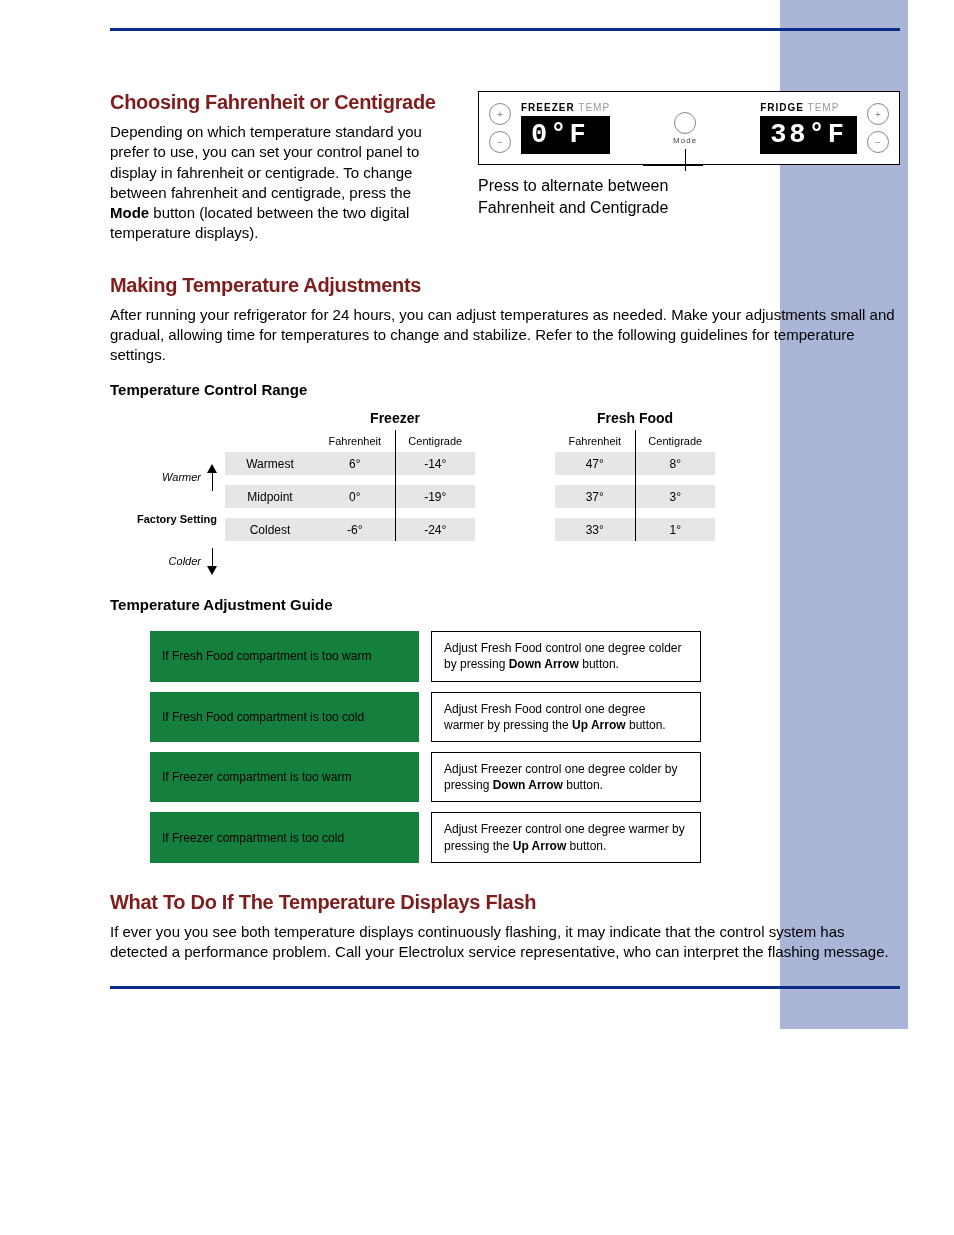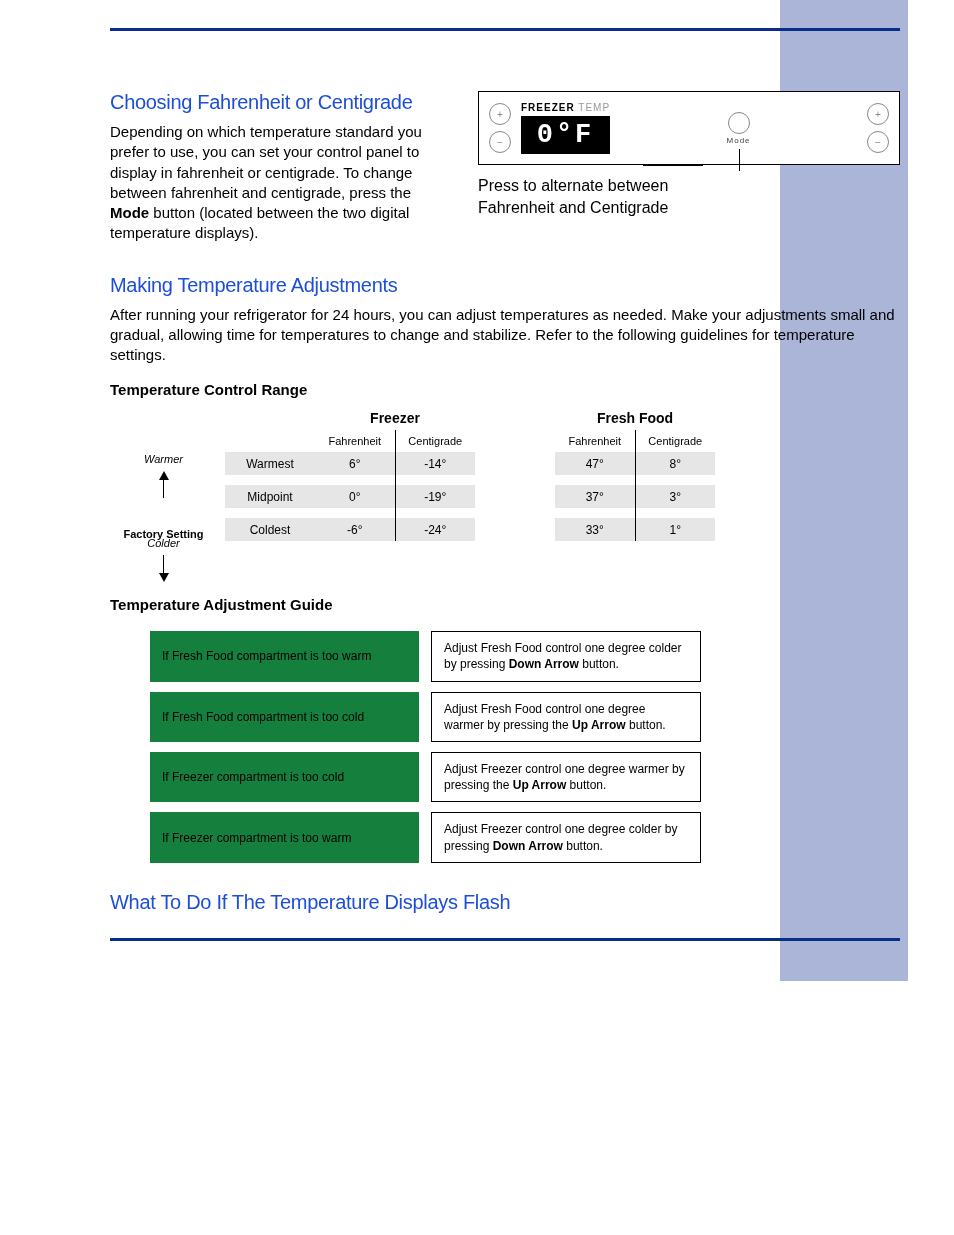--- a/index.html
+++ b/index.html
@@ -4,46 +4,46 @@
 <style>
   * { box-sizing: border-box; margin: 0; padding: 0; }
   body { font-family: Arial, Helvetica, sans-serif; color: #000; background: #fff; width: 954px; position: relative; }
   .sideband { position: absolute; top: 0; right: 46px; width: 128px; height: 1235px; background: #aab5d7; z-index: 0; }
   .page { position: relative; z-index: 1; padding: 28px 54px 40px 110px; }
   .header { display: flex; justify-content: flex-end; align-items: baseline; margin-bottom: 8px; }
   .header-title { font-size: 33px; font-weight: bold; color: #0a2d8a; margin-right: 22px; font-family: "Arial Narrow", Arial, sans-serif; letter-spacing: -0.5px; }
   .header-num { font-size: 46px; font-weight: bold; color: #0a2d8a; font-family: Arial, sans-serif; width: 128px; text-align: center; margin-right: -8px; }
   .rule { height: 3px; background: #0a2d8a; margin-bottom: 60px; }
   .rule.bottom { margin-top: 24px; margin-bottom: 0; }
-  h2 { font-size: 20px; font-weight: normal; color: #1d4ed8; margin-bottom: 8px; font-family: "Arial Narrow", Arial, sans-serif; letter-spacing: -0.3px; }
+  h2 { font-size: 20px; font-weight: bold; color: #7f1d1d; margin-bottom: 8px; font-family: "Arial Narrow", Arial, sans-serif; letter-spacing: -0.3px; }
   p { font-size: 15px; line-height: 1.35; margin-bottom: 16px; }
   .row1 { display: flex; gap: 28px; margin-bottom: 14px; }
   .col-left { flex: 0 0 340px; }
   .col-right { flex: 1; }
   .panel-box { border: 1.5px solid #000; padding: 10px 10px; display: flex; align-items: center; justify-content: space-between; background: #fff; }
   .panel-group { display: flex; align-items: center; gap: 10px; }
   .arrow-col { display: flex; flex-direction: column; gap: 6px; }
   .arrow-btn { width: 22px; height: 22px; border: 1.5px solid #888; border-radius: 50%; display: flex; align-items: center; justify-content: center; font-size: 10px; color: #888; background: #fff; }
-  .disp-col { text-align: center; }
+  .disp-col { text-align: left; }
   .disp-label { font-size: 10px; letter-spacing: 1px; margin-bottom: 3px; }
   .disp-label .b { font-weight: bold; color: #000; }
   .disp-label .g { color: #999; }
   .disp { background: #000; color: #fff; padding: 4px 10px; font-family: "Courier New", monospace; font-size: 27px; font-weight: bold; letter-spacing: 3px; min-width: 80px; }
   .mode-col { display: flex; flex-direction: column; align-items: center; gap: 2px; position: relative; }
   .mode-circle { width: 22px; height: 22px; border: 1.5px solid #888; border-radius: 50%; }
   .mode-text { font-size: 8px; letter-spacing: 1px; color: #444; }
   .mode-line { width: 1px; height: 22px; background: #000; position: absolute; bottom: -26px; left: 50%; }
   .caption { font-size: 16px; margin-top: 10px; line-height: 1.35; max-width: 220px; }
   .caption-wrap { position: relative; }
   .caption-wrap::before { content: ""; position: absolute; top: -10px; left: 165px; width: 60px; height: 1px; background: #000; }
   h3 { font-size: 15px; font-weight: bold; margin: 14px 0 8px 0; font-family: "Arial Narrow", Arial, sans-serif; }
   
   .range-wrap { display: flex; gap: 0; align-items: flex-start; margin-bottom: 12px; }
   .range-labels { width: 115px; font-size: 11px; text-align: right; padding-right: 8px; padding-top: 50px; position: relative; }
-  .range-labels .row-lab { height: 42px; display:flex; align-items:center; justify-content:flex-end; gap:6px; font-style: italic; flex-direction: column; }
+  .range-labels .row-lab { height: 42px; display:flex; align-items:center; justify-content:flex-end; gap:6px; font-style: italic; }
   .range-labels .fs { font-weight: bold; font-style: normal; }
   .arrowline { width:10px; display:flex; flex-direction:column; align-items:center; }
   .tri-up { width:0; height:0; border-left:5px solid transparent; border-right:5px solid transparent; border-bottom:9px solid #000; }
   .tri-dn { width:0; height:0; border-left:5px solid transparent; border-right:5px solid transparent; border-top:9px solid #000; }
   .vline { width:1px; height:18px; background:#000; }
   .range-tbl { border-collapse: collapse; font-size: 12px; }
   .range-tbl th { font-weight: bold; font-size: 14px; padding: 4px 10px; text-align: center; font-family:"Arial Narrow",Arial,sans-serif; }
   .range-tbl td { padding: 0; text-align: center; height: 23px; width: 80px; }
   .range-tbl .sub td { font-size: 11px; height: 22px; }
   .range-tbl .gap-row td { height: 10px; }
@@ -81,20 +81,24 @@
             <div class="disp-label"><span class="b">FREEZER</span><span class="g"> TEMP</span></div>
             <div class="disp">0°F</div>
           </div>
         </div>
         <div class="mode-col">
           <div class="mode-circle"></div>
           <div class="mode-text">Mode</div>
           <div class="mode-line"></div>
         </div>
         <div class="panel-group">
+          <div class="disp-col">
+            <div class="disp-label"><span class="b">FRIDGE</span><span class="g"> TEMP</span></div>
+            <div class="disp">38°F</div>
+          </div>
           <div class="arrow-col">
             <div class="arrow-btn">+</div>
             <div class="arrow-btn">−</div>
           </div>
         </div>
       </div>
       <div class="caption-wrap">
         <div class="caption">Press to alternate between Fahrenheit and Centigrade</div>
       </div>
     </div>
@@ -191,28 +195,29 @@
           <td class="cond">If Fresh Food compartment is too warm</td>
           <td style="width:12px"></td>
           <td class="act"><span>Adjust Fresh Food control one degree colder by pressing </span><strong>Down Arrow</strong><span> button.</span></td>
         </tr>
     <tr>
           <td class="cond">If Fresh Food compartment is too cold</td>
           <td></td>
           <td class="act"><span>Adjust Fresh Food control one degree warmer by pressing the </span><strong>Up Arrow</strong><span> button.</span></td>
         </tr>
     <tr>
+          <td class="cond">If Freezer compartment is too warm</td>
+          <td></td>
+          <td class="act"><span>Adjust Freezer control one degree colder by pressing </span><strong>Down Arrow</strong><span> button.</span></td>
+        </tr>
+    <tr>
           <td class="cond">If Freezer compartment is too cold</td>
           <td></td>
           <td class="act"><span>Adjust Freezer control one degree warmer by pressing the </span><strong>Up Arrow</strong><span> button.</span></td>
         </tr>
-    <tr>
-          <td class="cond">If Freezer compartment is too warm</td>
-          <td></td>
-          <td class="act"><span>Adjust Freezer control one degree colder by pressing </span><strong>Down Arrow</strong><span> button.</span></td>
-        </tr>
   </tbody>
     </table>
 
   <h2 style="margin-top:18px">What To Do If The Temperature Displays Flash</h2>
+  <p>If ever you you see both temperature displays continuously flashing, it may indicate that the control system has detected a performance problem. Call your Electrolux service representative, who can interpret the flashing message.</p>
 
   <div class="rule bottom"></div>
 </div>
 
 </body></html>

